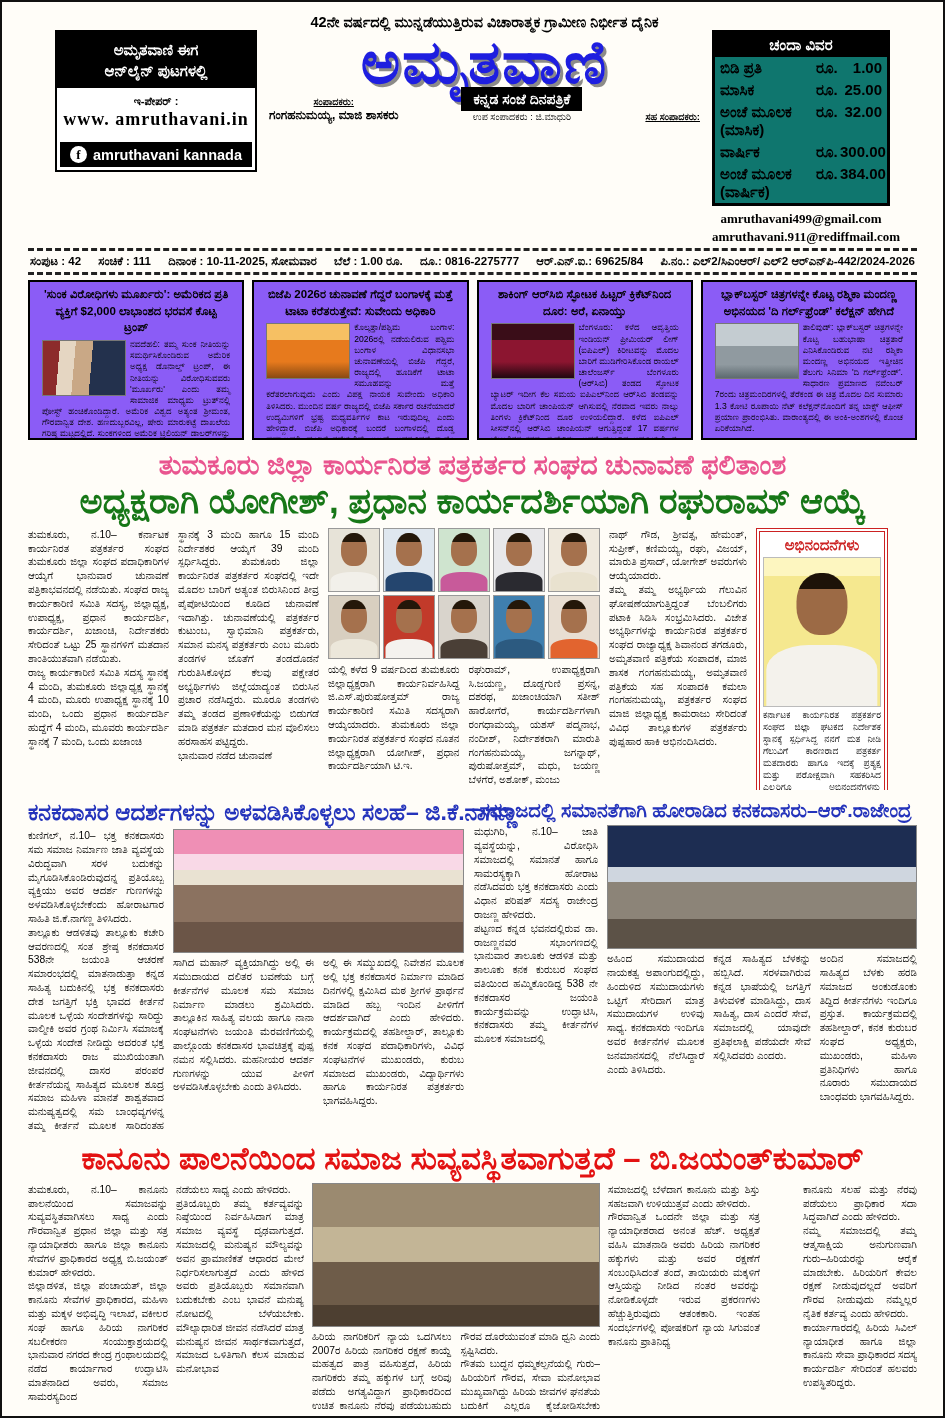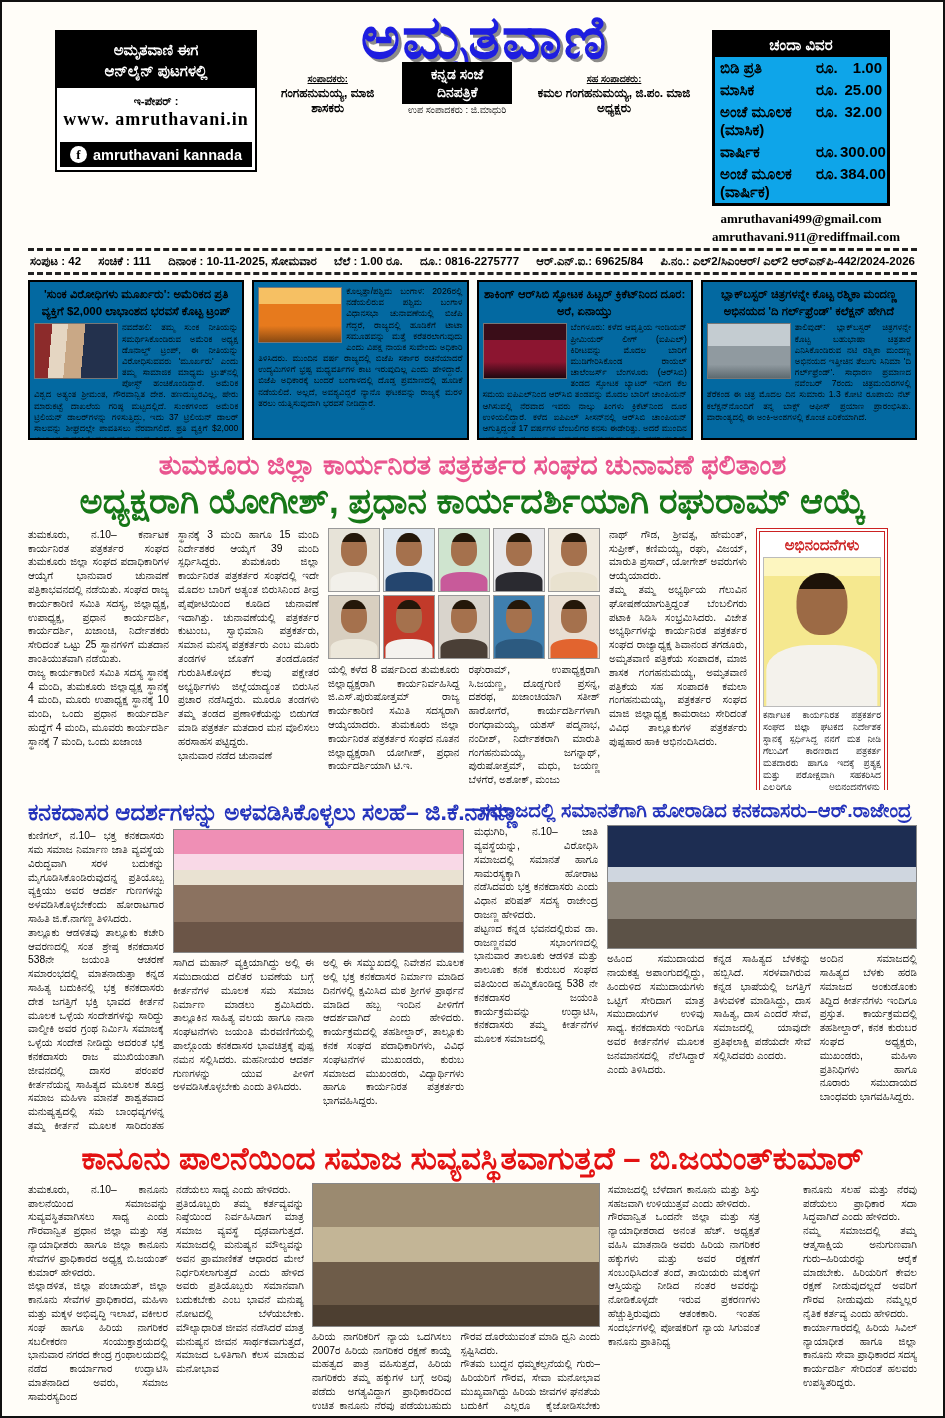--- a/index.html
+++ b/index.html
@@ -18,32 +18,32 @@
          align-items:center;justify-content:center;font-family:"Liberation Serif",serif;font-weight:bold;font-size:13px;}
   .mast-center{flex:1;text-align:center;min-width:0;}
   .tagline{font-weight:bold;font-size:14.5px;margin-top:8px;}
   .np-title{font-weight:bold;font-size:60px;line-height:1.0;color:#1e1ee0;letter-spacing:2px;
          text-shadow:3px 3px 0 rgba(25,25,25,.5);margin-top:2px;white-space:nowrap;}
   .ed-row{display:flex;justify-content:space-between;align-items:flex-end;margin-top:-6px;gap:16px;}
   .ed-cell{font-size:9.5px;line-height:1.3;}
   .ed-cell .big{font-size:12px;font-weight:bold;}
   .badge{background:#000;color:#fff;font-weight:bold;font-size:14px;padding:3px 12px;display:inline-block;}
   .subs-col{width:178px;flex-shrink:0;margin-top:24px;}
-  .subs-box{border:3px solid #000;background:#0ea5e9;}
+  .subs-box{border:3px solid #000;background:#0f766e;}
   .subs-head{background:#000;color:#fff;text-align:center;font-weight:bold;font-size:15px;padding:3px 0;}
   .subs-row{display:flex;font-size:15px;font-weight:bold;padding:2px 5px;}
   .subs-row .l{flex:1;text-align:left;}
   .subs-row .c{width:24px;}
   .subs-row .v{width:42px;text-align:right;}
   .emails{font-family:"Liberation Serif",serif;font-weight:bold;font-size:13px;text-align:center;margin-top:4px;line-height:1.35;}
   .dash{border-top:3px dashed #222;height:0;margin:3px 0;}
   .dateline{display:flex;justify-content:space-between;font-weight:bold;font-size:11.5px;padding:1px 2px;white-space:nowrap;gap:6px;overflow:hidden;}
   
   .top-boxes{display:flex;gap:8px;margin-top:5px;}
-  .news-box{flex:1;border:2px solid #000;padding:4px 4px;height:148px;overflow:hidden;background:#0369a1;}
+  .news-box{flex:1;border:2px solid #000;padding:4px 12px;height:148px;overflow:hidden;background:#8b5cf6;}
   .nb-head{font-weight:bold;font-size:11.5px;text-align:center;line-height:1.45;margin-bottom:3px;}
   .nb-body{font-size:8.6px;line-height:1.3;text-align:justify;}
   .nb-photo{float:left;width:82px;height:54px;margin:1px 4px 1px 0;border:1px solid #777;}
   .ph-trump{background:linear-gradient(95deg,#8c2b2b 0 20%,#e5d6c2 20% 38%,#c9a886 38% 58%,#23314d 58%);}
   .ph-bjp{background:linear-gradient(180deg,#f6c063 0 30%,#e77a1d 30% 70%,#8a4a12);}
   .ph-rcb{background:linear-gradient(180deg,#3a0d18 0 30%,#8c1530 30% 70%,#200710);}
   .ph-rash{background:linear-gradient(180deg,#c4ccd1 0 40%,#909aa0 40% 75%,#5d6a70);}
   
   .kicker{color:#e9558f;font-weight:bold;font-size:27px;text-align:center;margin:10px 0 0;}
   .lead-h{color:#177717;font-weight:bold;font-size:35px;text-align:center;line-height:1.05;margin:2px 0 8px;}
@@ -110,33 +110,33 @@
       </div>
       <div class="ob-ep">ಇ-ಪೇಪರ್ :</div>
       <div class="ob-site">www. amruthavani.in</div>
       <div class="ob-fb">
         <span class="fb-circle">f</span>
         <span>amruthavani kannada</span>
       </div>
     </div>
 
     <div class="mast-center">
+      <div class="tagline">42ನೇ ವರ್ಷದಲ್ಲಿ ಮುನ್ನಡೆಯುತ್ತಿರುವ ವಿಚಾರಾತ್ಮಕ ಗ್ರಾಮೀಣ ನಿರ್ಭೀತ ದೈನಿಕ</div>
       <div class="np-title">ಅಮೃತವಾಣಿ</div>
       <div class="ed-row">
         <div class="ed-cell">
           <div style="text-decoration:underline;font-weight:bold;">ಸಂಪಾದಕರು:</div>
           <div class="big">ಗಂಗಹನುಮಯ್ಯ, ಮಾಜಿ ಶಾಸಕರು</div>
         </div>
         <div class="ed-cell">
           <span class="badge">ಕನ್ನಡ ಸಂಜೆ ದಿನಪತ್ರಿಕೆ</span>
           <div>ಉಪ ಸಂಪಾದಕರು : ಜಿ.ಮಾಧುರಿ</div>
         </div>
         <div class="ed-cell">
           <div style="text-decoration:underline;font-weight:bold;">ಸಹ ಸಂಪಾದಕರು:</div>
-          <div class="big">ಕಮಲ ಗಂಗಹನುಮಯ್ಯ, ಜಿ.ಪಂ. ಮಾಜಿ ಅಧ್ಯಕ್ಷರು</div>
         </div>
       </div>
     </div>
 
     <div class="subs-col">
       <div class="subs-box">
         <div class="subs-head">ಚಂದಾ ವಿವರ</div>
         <div class="subs-row">
           <span class="l">ಬಿಡಿ ಪ್ರತಿ</span>
           <span class="c">ರೂ.</span>
@@ -184,20 +184,21 @@
 
   <div class="top-boxes">
     <div class="news-box">
       <div class="nb-head">'ಸುಂಕ ವಿರೋಧಿಗಳು ಮೂರ್ಖರು': ಅಮೆರಿಕದ ಪ್ರತಿ ವ್ಯಕ್ತಿಗೆ $2,000 ಲಾಭಾಂಶದ ಭರವಸೆ ಕೊಟ್ಟ ಟ್ರಂಪ್</div>
       <div class="nb-body">
         <span class="nb-photo ph-trump" style="display:block;float:left;"></span>
         <span>ನವದೆಹಲಿ: ತಮ್ಮ ಸುಂಕ ನೀತಿಯನ್ನು ಸಮರ್ಥಿಸಿಕೊಂಡಿರುವ ಅಮೆರಿಕ ಅಧ್ಯಕ್ಷ ಡೊನಾಲ್ಡ್ ಟ್ರಂಪ್, ಈ ನೀತಿಯನ್ನು ವಿರೋಧಿಸುವವರು 'ಮೂರ್ಖರು' ಎಂದು ತಮ್ಮ ಸಾಮಾಜಿಕ ಮಾಧ್ಯಮ ಟ್ರುತ್‌ನಲ್ಲಿ ಪೋಸ್ಟ್ ಹಂಚಿಕೊಂಡಿದ್ದಾರೆ. ಅಮೆರಿಕ ವಿಶ್ವದ ಅತ್ಯಂತ ಶ್ರೀಮಂತ, ಗೌರವಾನ್ವಿತ ದೇಶ. ಹಣದುಬ್ಬರವಿಲ್ಲ, ಷೇರು ಮಾರುಕಟ್ಟೆ ದಾಖಲೆಯ ಗರಿಷ್ಠ ಮಟ್ಟದಲ್ಲಿದೆ. ಸುಂಕಗಳಿಂದ ಅಮೆರಿಕ ಟ್ರಿಲಿಯನ್ ಡಾಲರ್‌ಗಳನ್ನು ಗಳಿಸುತ್ತಿದ್ದು, ಇದು 37 ಟ್ರಿಲಿಯನ್ ಡಾಲರ್ ಸಾಲವನ್ನು ಶೀಘ್ರದಲ್ಲೇ ಪಾವತಿಸಲು ನೆರವಾಗಲಿದೆ. ಪ್ರತಿ ವ್ಯಕ್ತಿಗೆ $2,000 ಲಾಭಾಂಶ ಪಾವತಿಸಿಕೊಡಲಾಗುವುದು ಎಂದು ತಿಳಿಸಿದ್ದಾರೆ.</span>
       </div>
     </div>
     <div class="news-box">
+      <div class="nb-head">ಬಿಜೆಪಿ 2026ರ ಚುನಾವಣೆ ಗೆದ್ದರೆ ಬಂಗಾಳಕ್ಕೆ ಮತ್ತೆ ಟಾಟಾ ಕರೆತರುತ್ತೇವೆ: ಸುವೇಂದು ಅಧಿಕಾರಿ</div>
       <div class="nb-body">
         <span class="nb-photo ph-bjp" style="display:block;float:left;"></span>
         <span>ಕೊಲ್ಕತ್ತಾ/ಪಶ್ಚಿಮ ಬಂಗಾಳ: 2026ರಲ್ಲಿ ನಡೆಯಲಿರುವ ಪಶ್ಚಿಮ ಬಂಗಾಳ ವಿಧಾನಸಭಾ ಚುನಾವಣೆಯಲ್ಲಿ ಬಿಜೆಪಿ ಗೆದ್ದರೆ, ರಾಜ್ಯದಲ್ಲಿ ಹೂಡಿಕೆಗೆ ಟಾಟಾ ಸಮೂಹವನ್ನು ಮತ್ತೆ ಕರೆತರಲಾಗುವುದು ಎಂದು ವಿಪಕ್ಷ ನಾಯಕ ಸುವೇಂದು ಅಧಿಕಾರಿ ತಿಳಿಸಿದರು. ಮುಂದಿನ ವರ್ಷ ರಾಜ್ಯದಲ್ಲಿ ಬಿಜೆಪಿ ಸರ್ಕಾರ ರಚನೆಯಾದರೆ ಉದ್ಯಮಿಗಳಿಗೆ ಭ್ರಷ್ಟ ಮಧ್ಯವರ್ತಿಗಳ ಕಾಟ ಇರುವುದಿಲ್ಲ ಎಂದು ಹೇಳಿದ್ದಾರೆ. ಬಿಜೆಪಿ ಅಧಿಕಾರಕ್ಕೆ ಬಂದರೆ ಬಂಗಾಳದಲ್ಲಿ ದೊಡ್ಡ ಪ್ರಮಾಣದಲ್ಲಿ ಹೂಡಿಕೆ ನಡೆಯಲಿದೆ. ಅಲ್ಲದೆ, ಅವಶ್ಯವಿದ್ದರೆ ನ್ಯಾನೊ ಘಟಕವನ್ನು ರಾಜ್ಯಕ್ಕೆ ಮರಳಿ ತರಲು ಯತ್ನಿಸುವುದಾಗಿ ಭರವಸೆ ನೀಡಿದ್ದಾರೆ.</span>
       </div>
     </div>
     <div class="news-box">
       <div class="nb-head">ಶಾಕಿಂಗ್ ಆರ್‌ಸಿಬಿ ಸ್ಫೋಟಕ ಹಿಟ್ಟರ್ ಕ್ರಿಕೆಟ್‌ನಿಂದ ದೂರ: ಅರೆ, ಏನಾಯ್ತು</div>
       <div class="nb-body">
         <span class="nb-photo ph-rcb" style="display:block;float:left;"></span>
         <span>ಬೆಂಗಳೂರು: ಕಳೆದ ಆವೃತ್ತಿಯ ಇಂಡಿಯನ್ ಪ್ರೀಮಿಯರ್ ಲೀಗ್ (ಐಪಿಎಲ್) ಕಿರೀಟವನ್ನು ಮೊದಲ ಬಾರಿಗೆ ಮುಡಿಗೇರಿಸಿಕೊಂಡ ರಾಯಲ್ ಚಾಲೆಂಜರ್ಸ್ ಬೆಂಗಳೂರು (ಆರ್‌ಸಿಬಿ) ತಂಡದ ಸ್ಫೋಟಕ ಬ್ಯಾಟರ್ ಇದೀಗ ಕೆಲ ಸಮಯ ಐಪಿಎಲ್‌ನಿಂದ ಆರ್‌ಸಿಬಿ ತಂಡವನ್ನು ಮೊದಲ ಬಾರಿಗೆ ಚಾಂಪಿಯನ್ ಆಗಿಸುವಲ್ಲಿ ನೆರವಾದ ಇವರು ನಾಲ್ಕು ತಿಂಗಳು ಕ್ರಿಕೆಟ್‌ನಿಂದ ದೂರ ಉಳಿಯಲಿದ್ದಾರೆ. ಕಳೆದ ಐಪಿಎಲ್ ಸೀಸನ್‌ನಲ್ಲಿ ಆರ್‌ಸಿಬಿ ಚಾಂಪಿಯನ್ ಆಗುತ್ತಿದ್ದಂತೆ 17 ವರ್ಷಗಳ ಬೆಂಬಲಿಗರ ಕನಸು ಈಡೇರಿತ್ತು. ಅದರೆ ಮುಂದಿನ ಆವೃತ್ತಿಯಲ್ಲಿ ಈ ಆಟಗಾರ ಆಡುವುದು ಅನುಮಾನ ಎಂದು ವರದಿಯಾಗಿದೆ, ಇದರಿಂದ ಫ್ರಾಂಚೈಸಿಗೆ ಭಾರೀ ಹೊಡೆತ ಬೀಳಲಿದೆ ಎನ್ನಲಾಗಿದೆ.</span>
@@ -228,21 +229,21 @@
         <div class="portrait" style="--bg:#cfe4cf;--sh:#c85a9a;"></div>
         <div class="portrait" style="--bg:#e8e8ea;--sh:#2a2a30;"></div>
         <div class="portrait" style="--bg:#efe9dd;--sh:#e9e2cf;"></div>
         <div class="portrait" style="--bg:#d8cfc0;--sh:#ece7da;"></div>
         <div class="portrait" style="--bg:#c23a2a;--sh:#f4f2ee;"></div>
         <div class="portrait" style="--bg:#d9d4cc;--sh:#4a3f36;"></div>
         <div class="portrait" style="--bg:#3f7fae;--sh:#2c5a80;"></div>
         <div class="portrait" style="--bg:#e8ded2;--sh:#e2642f;"></div>
       </div>
       <div class="under-two">
-        <div class="col">ಯಲ್ಲಿ ಕಳೆದ 8 ವರ್ಷದಿಂದ ತುಮಕೂರು ಜಿಲ್ಲಾಧ್ಯಕ್ಷರಾಗಿ ಕಾರ್ಯನಿರ್ವಹಿಸಿದ್ದ ಜಿ.ಎಸ್.ಪುರುಷೋತ್ತಮ್ ರಾಜ್ಯ ಕಾರ್ಯಕಾರಿಣಿ ಸಮಿತಿ ಸದಸ್ಯರಾಗಿ ಆಯ್ಕೆಯಾದರು. ತುಮಕೂರು ಜಿಲ್ಲಾ ಕಾರ್ಯನಿರತ ಪತ್ರಕರ್ತರ ಸಂಘದ ನೂತನ ಜಿಲ್ಲಾಧ್ಯಕ್ಷರಾಗಿ ಯೋಗೀಶ್, ಪ್ರಧಾನ ಕಾರ್ಯದರ್ಶಿಯಾಗಿ ಟಿ.ಇ.</div>
+        <div class="col">ಯಲ್ಲಿ ಕಳೆದ 9 ವರ್ಷದಿಂದ ತುಮಕೂರು ಜಿಲ್ಲಾಧ್ಯಕ್ಷರಾಗಿ ಕಾರ್ಯನಿರ್ವಹಿಸಿದ್ದ ಜಿ.ಎಸ್.ಪುರುಷೋತ್ತಮ್ ರಾಜ್ಯ ಕಾರ್ಯಕಾರಿಣಿ ಸಮಿತಿ ಸದಸ್ಯರಾಗಿ ಆಯ್ಕೆಯಾದರು. ತುಮಕೂರು ಜಿಲ್ಲಾ ಕಾರ್ಯನಿರತ ಪತ್ರಕರ್ತರ ಸಂಘದ ನೂತನ ಜಿಲ್ಲಾಧ್ಯಕ್ಷರಾಗಿ ಯೋಗೀಶ್, ಪ್ರಧಾನ ಕಾರ್ಯದರ್ಶಿಯಾಗಿ ಟಿ.ಇ.</div>
         <div class="col">ರಘುರಾಮ್, ಉಪಾಧ್ಯಕ್ಷರಾಗಿ ಸಿ.ಜಯಣ್ಣ, ದೊಡ್ಡಗುಣಿ ಪ್ರಸನ್ನ, ದಶರಥ, ಖಜಾಂಚಿಯಾಗಿ ಸತೀಶ್ ಹಾರೋಗೆರೆ, ಕಾರ್ಯದರ್ಶಿಗಳಾಗಿ ರಂಗಧಾಮಯ್ಯ, ಯಶಸ್ ಪದ್ಮನಾಭ, ನಂದೀಶ್, ನಿರ್ದೇಶಕರಾಗಿ ಮಾರುತಿ ಗಂಗಹನುಮಯ್ಯ, ಜಗನ್ನಾಥ್, ಪುರುಷೋತ್ತಮ್, ಮಧು, ಜಯಣ್ಣ ಬೆಳಗೆರೆ, ಅಶೋಕ್, ಮಂಜು</div>
       </div>
     </div>
 
     <div class="col w-colD">ನಾಥ್ ಗೌಡ, ಶ್ರೀವತ್ಸ, ಹೇಮಂತ್, ಸುಪ್ರೀಕ್, ಕಣಿಮಯ್ಯ, ರಘು, ವಿಜಯ್, ಮಾರುತಿ ಪ್ರಸಾದ್, ಯೋಗೇಶ್ ಅವರುಗಳು ಆಯ್ಕೆಯಾದರು.
 ತಮ್ಮ ತಮ್ಮ ಅಭ್ಯರ್ಥಿಯ ಗೆಲುವಿನ ಘೋಷಣೆಯಾಗುತ್ತಿದ್ದಂತೆ ಬೆಂಬಲಿಗರು ಪಟಾಕಿ ಸಿಡಿಸಿ ಸಂಭ್ರಮಿಸಿದರು. ವಿಜೇತ ಅಭ್ಯರ್ಥಿಗಳನ್ನು ಕಾರ್ಯನಿರತ ಪತ್ರಕರ್ತರ ಸಂಘದ ರಾಜ್ಯಾಧ್ಯಕ್ಷ ಶಿವಾನಂದ ತಗಡೂರು, ಅಮೃತವಾಣಿ ಪತ್ರಿಕೆಯ ಸಂಪಾದಕ, ಮಾಜಿ ಶಾಸಕ ಗಂಗಹನುಮಯ್ಯ, ಅಮೃತವಾಣಿ ಪತ್ರಿಕೆಯ ಸಹ ಸಂಪಾದಕಿ ಕಮಲಾ ಗಂಗಹನುಮಯ್ಯ, ಪತ್ರಕರ್ತರ ಸಂಘದ ಮಾಜಿ ಜಿಲ್ಲಾಧ್ಯಕ್ಷ ಕಾಮರಾಜು ಸೇರಿದಂತೆ ವಿವಿಧ ತಾಲ್ಲೂಕುಗಳ ಪತ್ರಕರ್ತರು ಪುಷ್ಪಹಾರ ಹಾಕಿ ಅಭಿನಂದಿಸಿದರು.</div>
 
     <div class="w-side">
       <div class="side-box">
         <div class="side-title">ಅಭಿನಂದನೆಗಳು</div>

